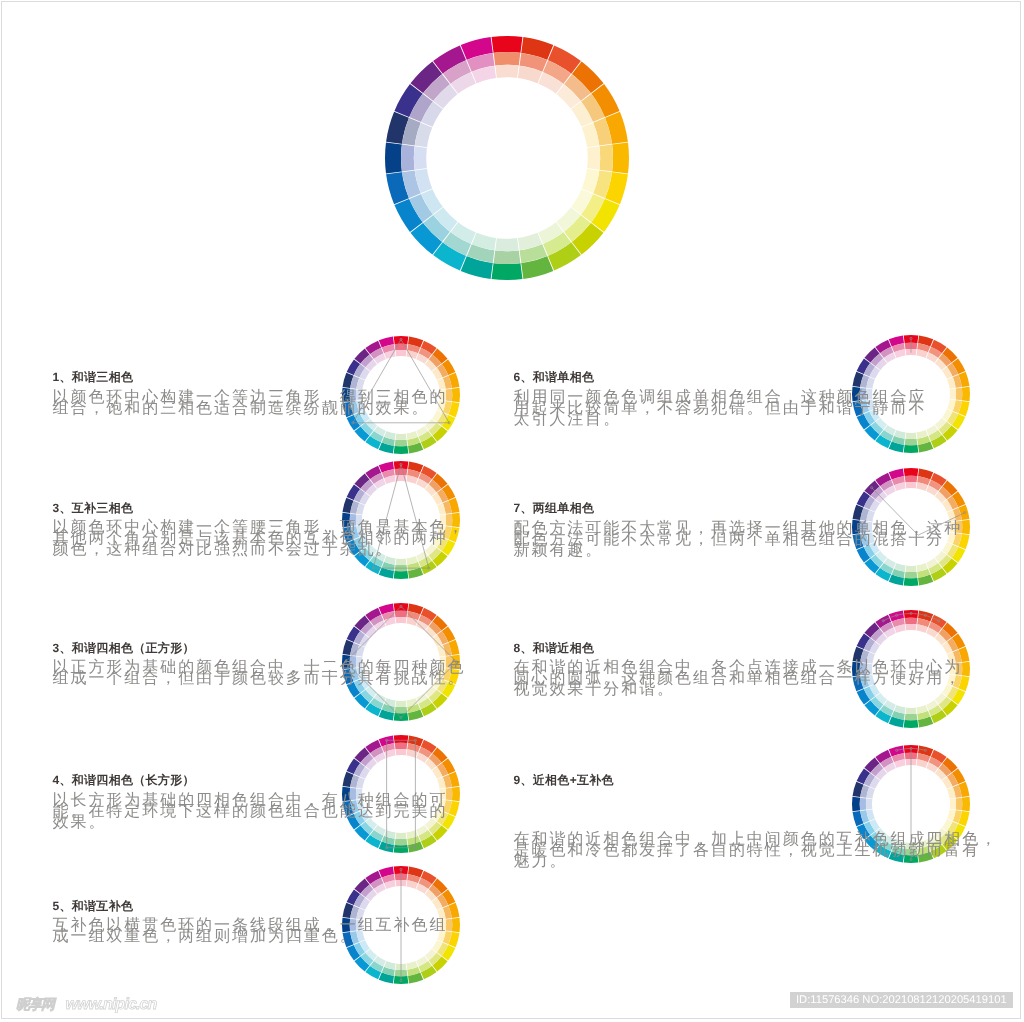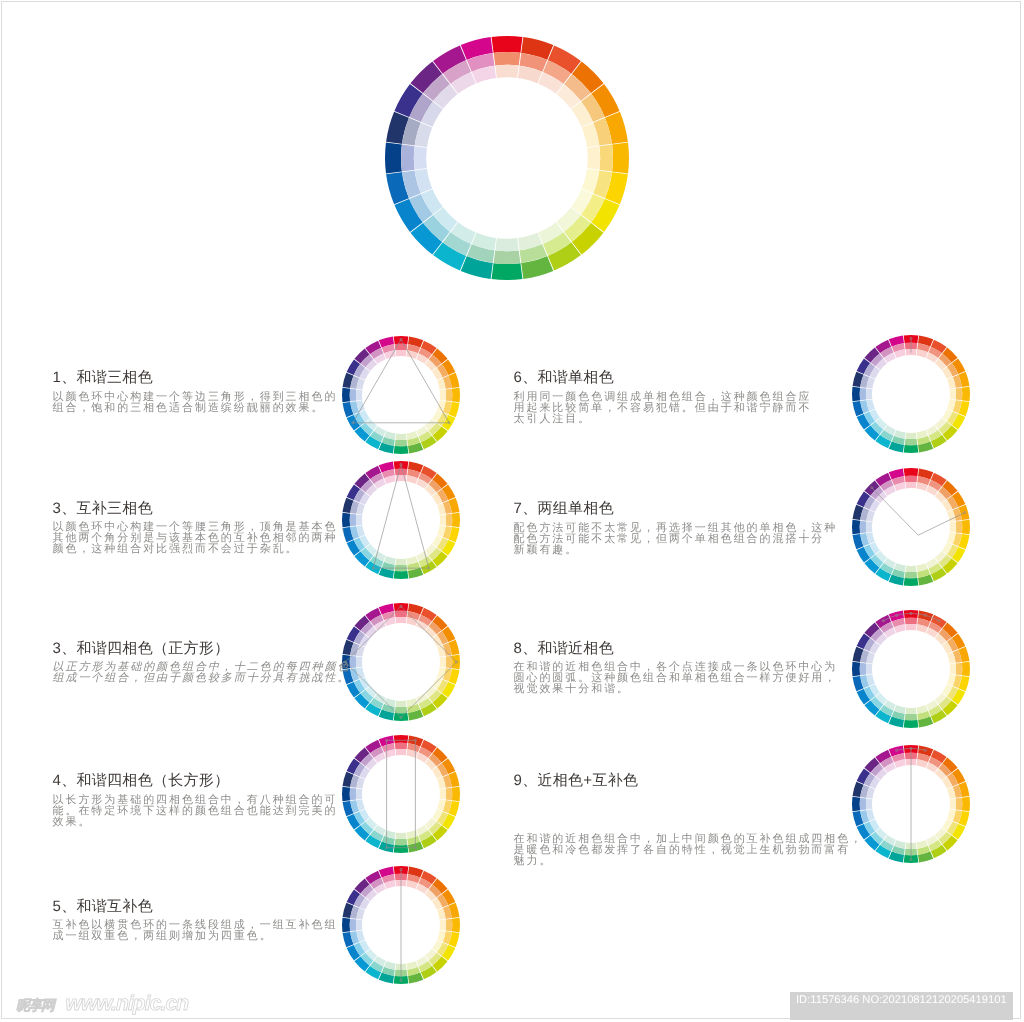--- a/index.html
+++ b/index.html
@@ -1,27 +1,27 @@
 <!DOCTYPE html>
 <html><head>
 <meta charset="utf-8">
 <title>Color Wheel Harmony Chart</title>
 <style>
   html,body{margin:0;padding:0;}
   body{width:1024px;height:1022px;background:#ffffff;font-family:"Liberation Sans",sans-serif;position:relative;overflow:hidden;-webkit-font-smoothing:antialiased;text-rendering:geometricPrecision;}
   #page{position:absolute;left:0;top:0;width:1024px;height:1022px;background:#fff;}
   .wheel-svg{position:absolute;}
-  .item-title{position:absolute;font-weight:normal;font-size:15px;color:#3f3a37;letter-spacing:0.3px;white-space:nowrap;}
-  .item-body{position:absolute;font-family:"Liberation Serif",serif;font-size:11px;color:#8d8c8a;letter-spacing:1.95px;line-height:11.1px;white-space:nowrap;}
+  .item-title{position:absolute;font-weight:bold;font-size:12px;color:#3f3a37;letter-spacing:0.3px;white-space:nowrap;}
+  .item-body{position:absolute;font-family:"Liberation Serif",serif;font-size:16px;color:#8d8c8a;letter-spacing:1.95px;line-height:11.1px;white-space:nowrap;}
   .body-line{white-space:nowrap;}
   #border-box{position:absolute;left:1px;top:1px;width:1020px;height:1018px;border:1px solid #dcdcdc;box-sizing:border-box;pointer-events:none;}
   #watermark{position:absolute;left:16px;top:993px;display:flex;align-items:baseline;}
   #wm-logo{font-size:14px;font-weight:900;font-style:italic;color:#ffffff;-webkit-text-stroke:0.7px #cfcfcf;letter-spacing:-1.5px;line-height:22px;position:relative;top:0px;}
-  #wm-url{font-size:21px;font-weight:900;font-style:italic;color:#ffffff;-webkit-text-stroke:0.8px #d4d4d4;margin-left:12px;letter-spacing:-0.9px;line-height:22px;}
-  #idtag{position:absolute;left:790px;top:992px;height:28px;box-sizing:border-box;background:#d2d2d2;color:#fff;font-size:11.2px;padding:0 6px;letter-spacing:0px;line-height:16px;white-space:nowrap;display:inline-block;}
+  #wm-url{font-size:16px;font-weight:900;font-style:italic;color:#ffffff;-webkit-text-stroke:0.8px #d4d4d4;margin-left:12px;letter-spacing:-0.9px;line-height:22px;}
+  #idtag{position:absolute;left:790px;top:992px;height:16px;box-sizing:border-box;background:#d2d2d2;color:#fff;font-size:11.2px;padding:0 6px;letter-spacing:0px;line-height:16px;white-space:nowrap;display:inline-block;}
 </style>
 </head>
 <body>
 
 <div id="page">
   <div id="main-wheel-holder">
       <svg width="246" height="246" viewBox="0 0 246 246" class="wheel-svg" style="left: 383.9px; top: 34.9px;">
         <path d="M107.53,1.99 A122,122 0 0 1 138.47,1.99 L133.17,43.48 A80.16400000000002,80.16400000000002 0 0 0 112.83,43.48 Z" fill="#E8051C"></path>
         <path d="M139.37,2.10 A122,122 0 0 1 169.27,10.11 L153.40,48.82 A80.16400000000002,80.16400000000002 0 0 0 133.76,43.56 Z" fill="#DE3515"></path>
         <path d="M170.11,10.46 A122,122 0 0 1 196.91,25.93 L171.56,59.22 A80.16400000000002,80.16400000000002 0 0 0 153.95,49.05 Z" fill="#E8512C"></path>
@@ -349,21 +349,21 @@
         <path d="M32.87,24.01 A45.076,45.076 0 0 1 42.39,18.50 L44.98,24.60 A38.458,38.458 0 0 0 36.85,29.29 Z" fill="#F0D4E8"></path>
         <path d="M43.11,18.21 A45.076,45.076 0 0 1 53.73,15.36 L54.65,21.92 A38.458,38.458 0 0 0 45.59,24.34 Z" fill="#F7CFDF"></path>
         <circle cx="60" cy="60" r="39.058" fill="#ffffff"></circle>
         <polygon points="60.00,4.42 115.58,60.00 60.00,115.58 4.42,60.00" stroke="#8e8e8e" stroke-width="0.65" fill="none"></polygon>
         <circle cx="60.00" cy="4.42" r="1.1" stroke="#8e8e8e" stroke-width="0.65" fill="none"></circle>
         <circle cx="115.58" cy="60.00" r="1.1" stroke="#8e8e8e" stroke-width="0.65" fill="none"></circle>
         <circle cx="60.00" cy="115.58" r="1.1" stroke="#8e8e8e" stroke-width="0.65" fill="none"></circle>
         <circle cx="4.42" cy="60.00" r="1.1" stroke="#8e8e8e" stroke-width="0.65" fill="none"></circle>
       </svg>
       <div class="item-title" style="left: 52.5px; top: 640px;">3、和谐四相色（正方形）</div>
-      <div class="item-body" style="left: 52.5px; top: 662px; font-style: italic;">
+      <div class="item-body" style="left: 52.5px; top: 662px;">
         <div class="body-line">以正方形为基础的颜色组合中，十二色的每四种颜色</div>
         <div class="body-line">组成一个组合，但由于颜色较多而十分具有挑战性。</div>
       </div>
       <svg width="120" height="120" viewBox="0 0 120 120" class="wheel-svg" style="left: 340.5px; top: 734px;">
         <path d="M52.68,1.46 A59,59 0 0 1 67.32,1.46 L64.77,21.84 A38.458,38.458 0 0 0 55.23,21.84 Z" fill="#E8051C"></path>
         <path d="M68.08,1.56 A59,59 0 0 1 82.22,5.34 L74.48,24.37 A38.458,38.458 0 0 0 65.27,21.90 Z" fill="#DE3515"></path>
         <path d="M82.93,5.64 A59,59 0 0 1 95.61,12.96 L83.21,29.34 A38.458,38.458 0 0 0 74.95,24.57 Z" fill="#E8512C"></path>
         <path d="M96.22,13.43 A59,59 0 0 1 106.57,23.78 L90.36,36.39 A38.458,38.458 0 0 0 83.61,29.64 Z" fill="#EB7203"></path>
         <path d="M107.04,24.39 A59,59 0 0 1 114.36,37.07 L95.43,45.05 A38.458,38.458 0 0 0 90.66,36.79 Z" fill="#F38E00"></path>
         <path d="M114.66,37.78 A59,59 0 0 1 118.44,51.92 L98.10,54.73 A38.458,38.458 0 0 0 95.63,45.52 Z" fill="#F8A800"></path>

